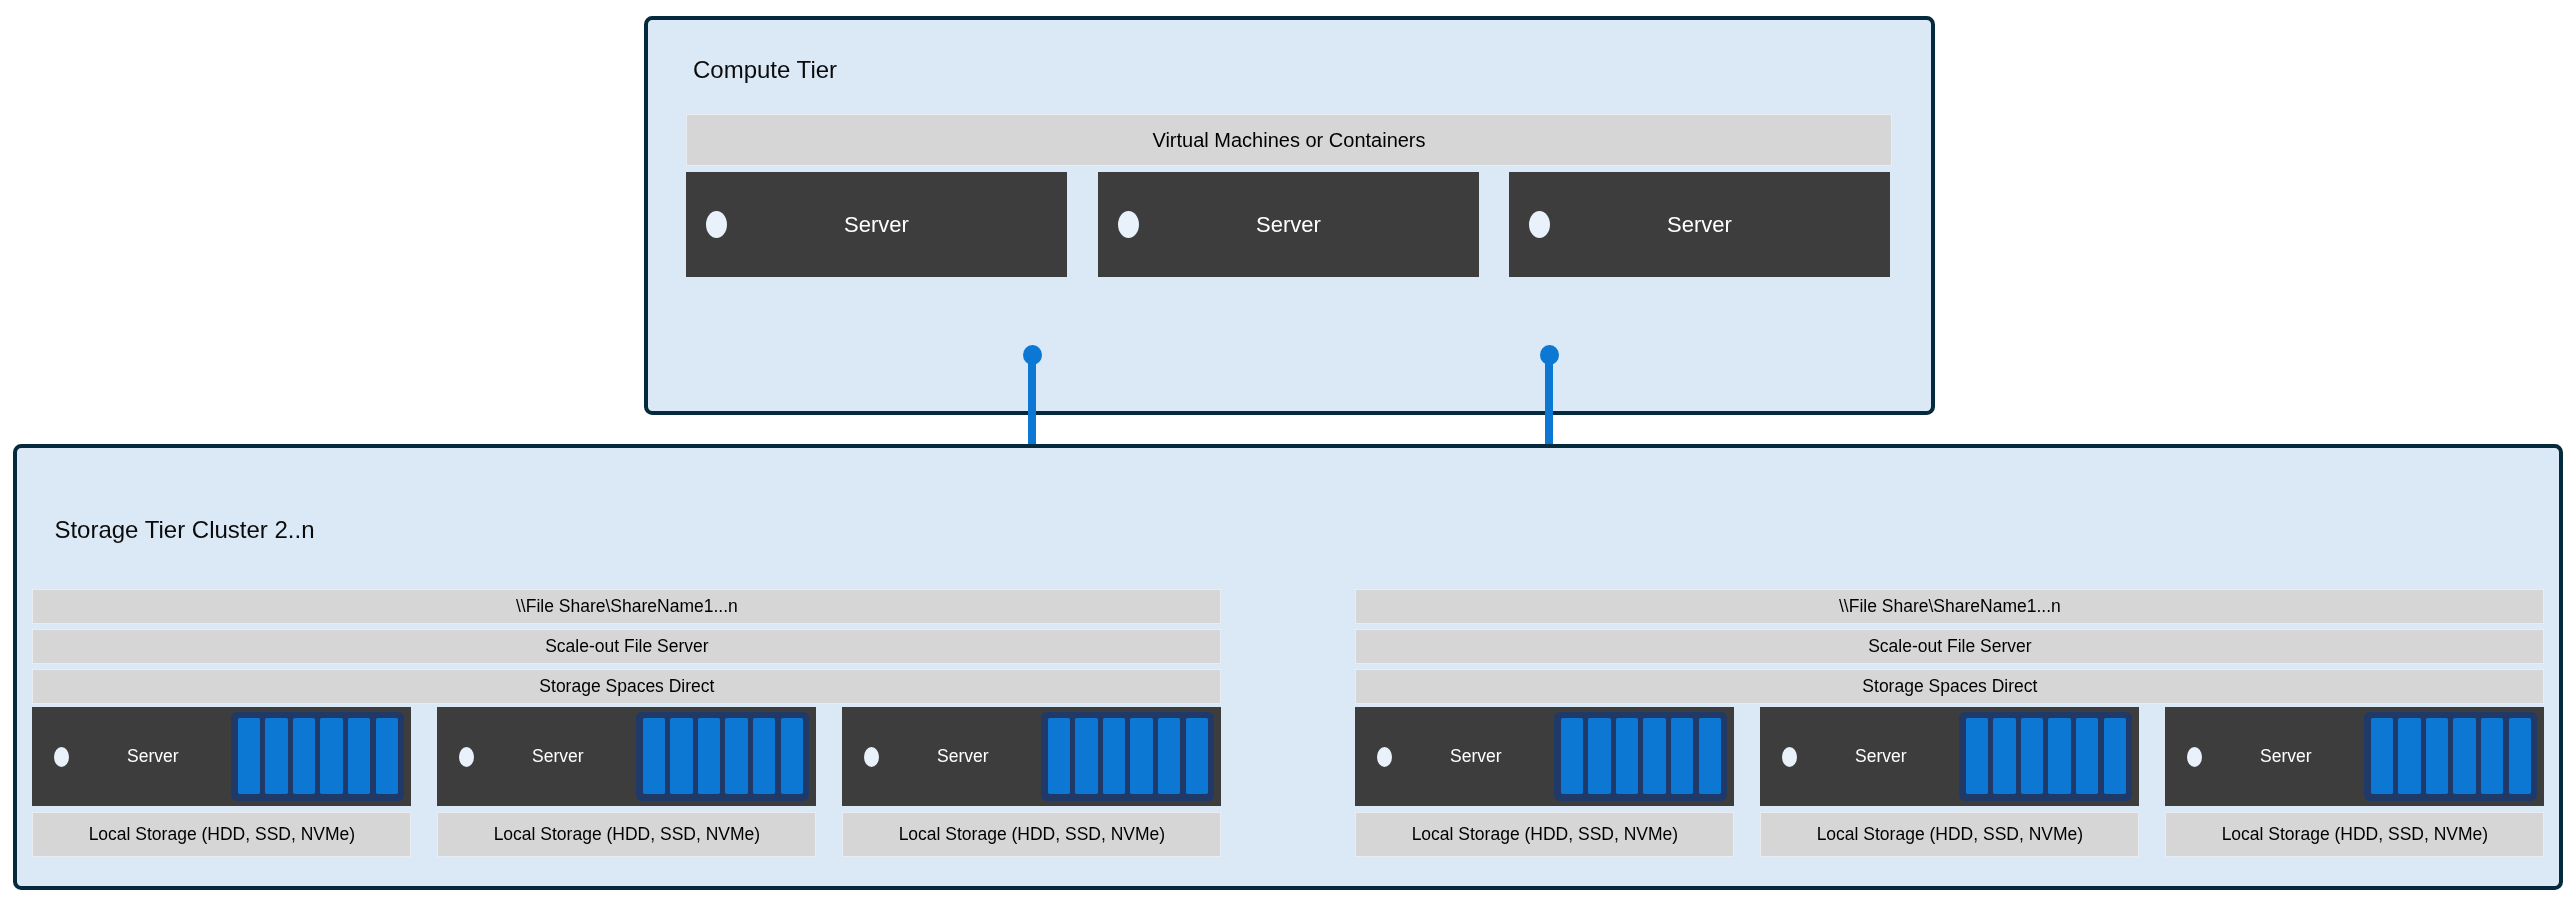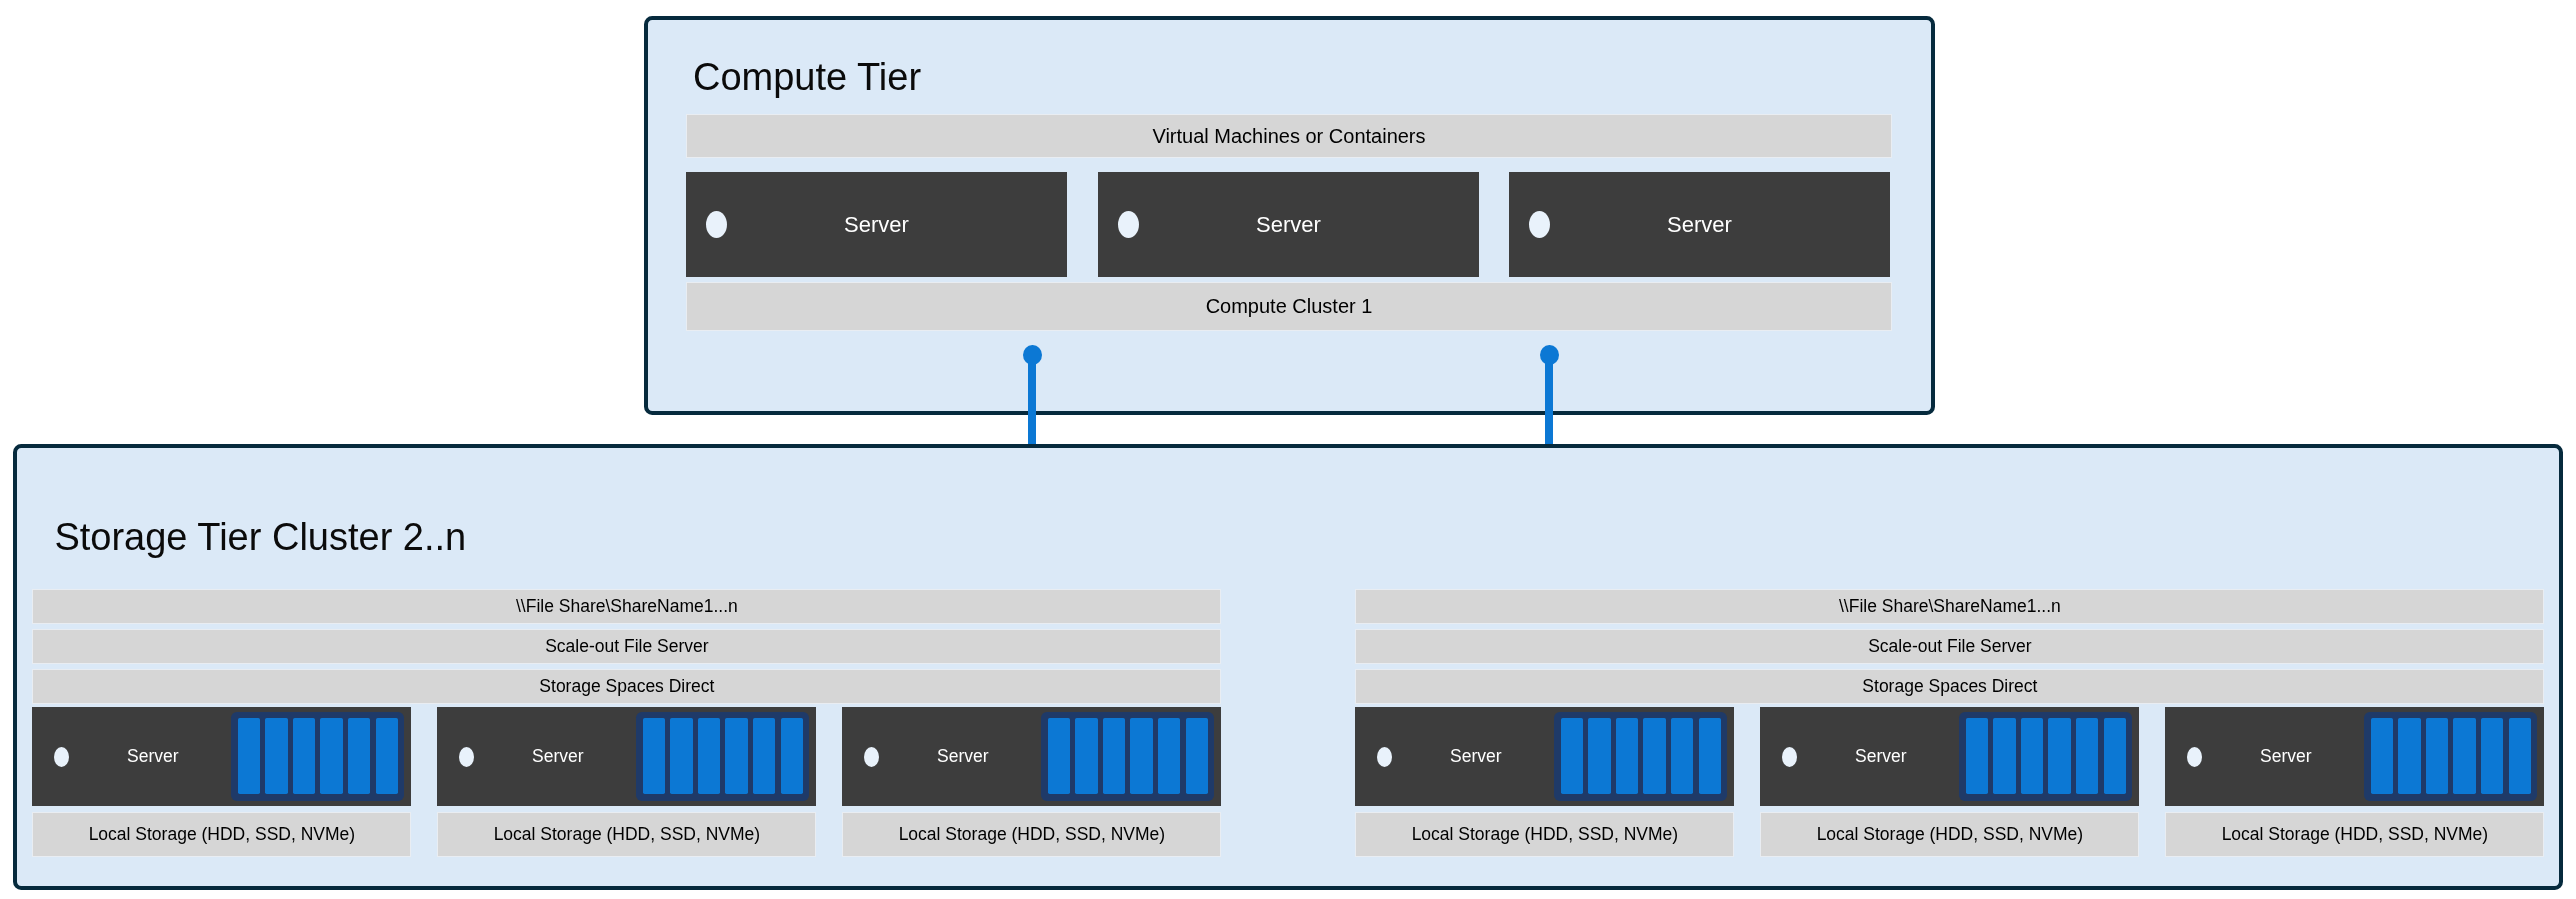--- a/index.html
+++ b/index.html
@@ -5,21 +5,21 @@
   html,body{margin:0;padding:0;}
   body{
     width:2576px;height:900px;position:relative;background:#ffffff;
     font-family:"Liberation Sans", sans-serif;color:#000;
   }
   .panel{
     position:absolute;background:#dbe9f7;border:4.1px solid #062a3d;
     border-radius:8.2px;box-sizing:border-box;
   }
   .panel-title{
-    position:absolute;font-size:38px;color:#0b0b0b;white-space:nowrap;
+    position:absolute;font-size:24px;color:#0b0b0b;white-space:nowrap;
   }
   .graybar{
     position:absolute;background:#d6d6d6;border:1.2px solid #e9edf2;box-sizing:border-box;
     display:flex;align-items:center;justify-content:center;white-space:nowrap;
   }
   .graybar.big{font-size:20px;}
   .graybar.small{font-size:17.5px;align-items:center;}
   .c-srv{
     position:absolute;width:381px;height:105px;background:#3d3d3d;
     display:flex;align-items:center;justify-content:center;
@@ -52,40 +52,37 @@
   }
   .folder{position:absolute;width:97px;height:73px;}
 </style>
 </head>
 <body>
 
 <div class="panel" style="left:644px;top:16.3px;width:1291px;height:399px;">
 
   <div class="panel-title" style="left:45px;top:36px;">Compute Tier</div>
 
-  <div class="graybar big" style="left:38px;top:94px;width:1206px;height:44px;">
+  <div class="graybar big" style="left:38px;top:94px;width:1206px;height:52px;">
     <span>Virtual Machines or Containers</span>
   </div>
 
   <div class="c-srv" style="left:38px;top:152px;">
     <span class="pdot c"></span>
     <span>Server</span>
   </div>
   <div class="c-srv" style="left:450px;top:152px;">
     <span class="pdot c"></span>
     <span>Server</span>
   </div>
   <div class="c-srv" style="left:861px;top:152px;">
     <span class="pdot c"></span>
     <span>Server</span>
   </div>
 
-  <div class="graybar big" style="left:38px;top:262px;width:1206px;height:49px;">
-    <span>Compute Cluster 1</span>
-  </div>
 </div>
 
 <div class="conn-line" style="left:1028px;top:353px;"></div>
 <div class="conn-dot" style="left:1023px;top:345px;"></div>
 <div class="conn-dot" style="left:1023px;top:458px;"></div>
 
 <div class="conn-line" style="left:1545px;top:353px;"></div>
 <div class="conn-dot" style="left:1540px;top:345px;"></div>
 <div class="conn-dot" style="left:1540px;top:458px;"></div>
 

